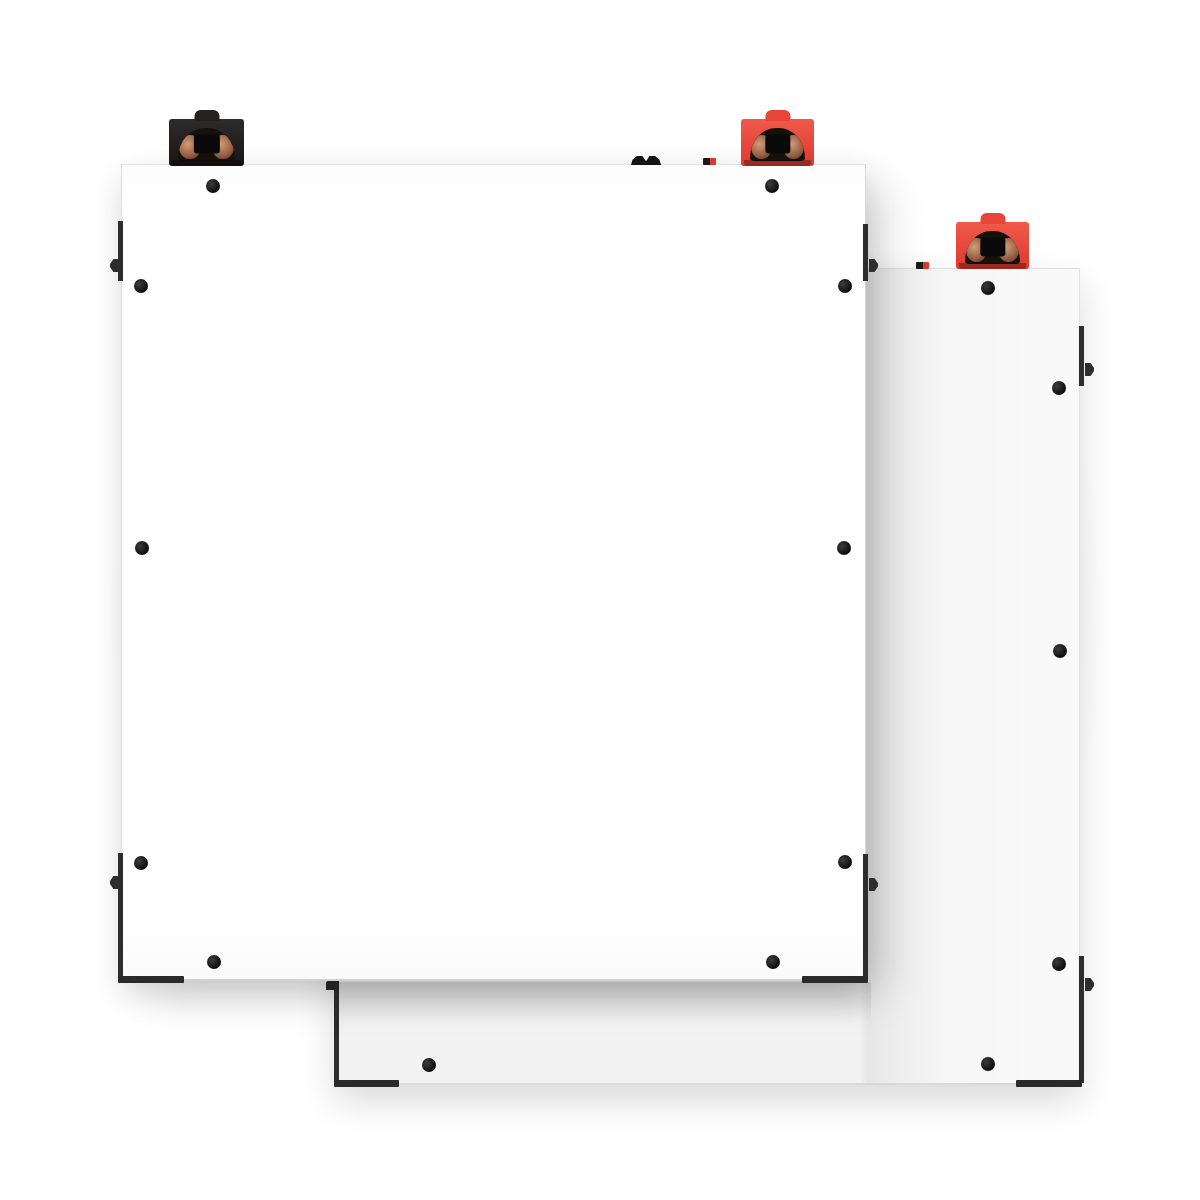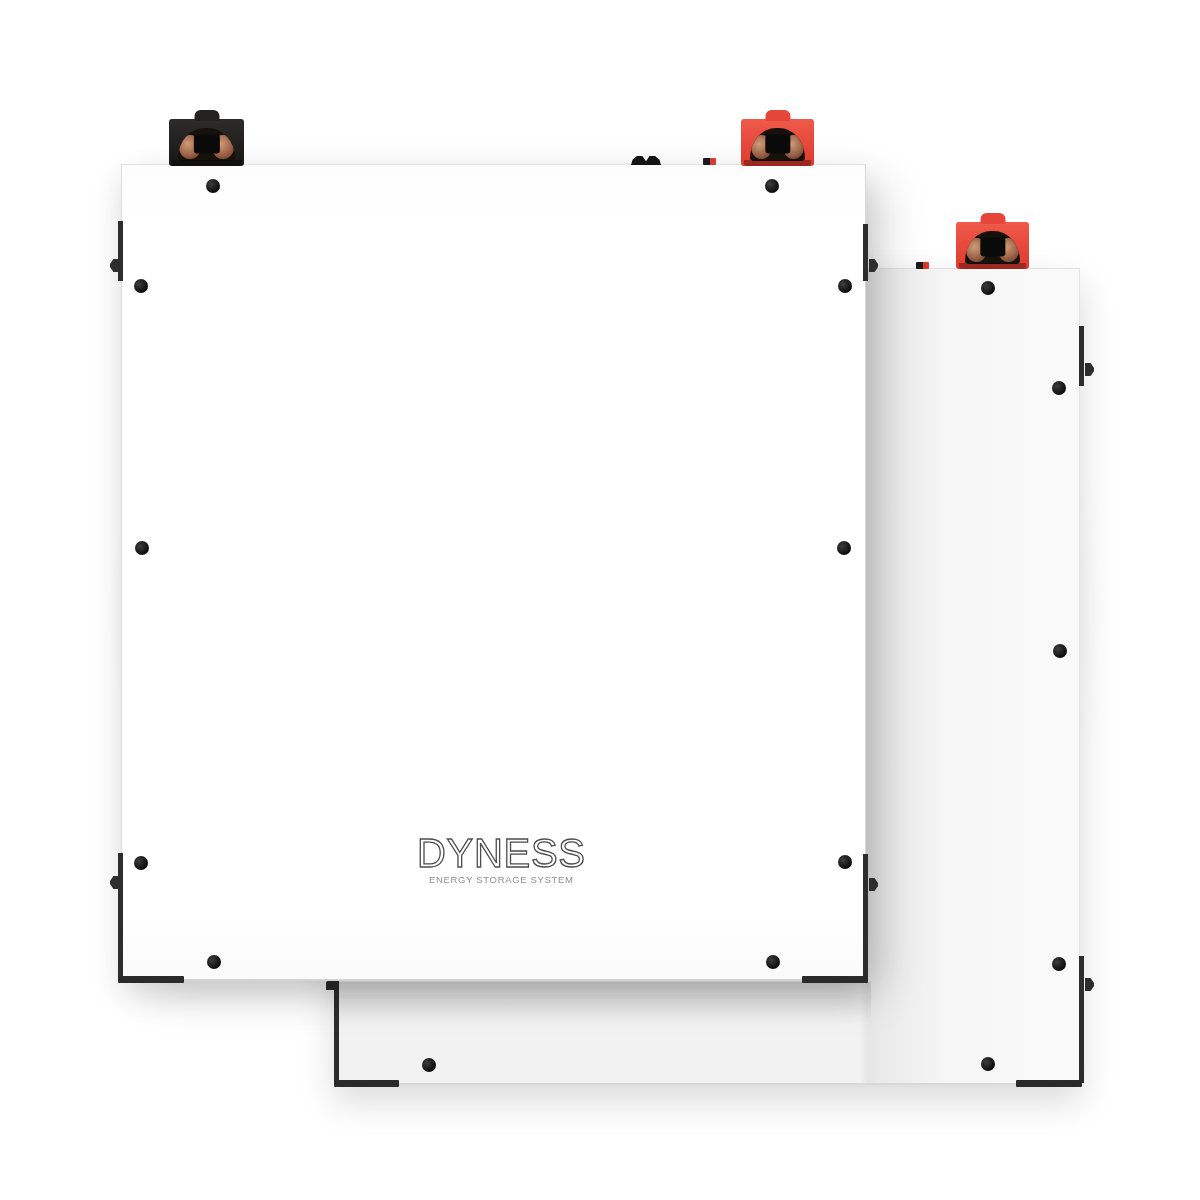--- a/index.html
+++ b/index.html
@@ -139,21 +139,15 @@
     <div class="bracket" style="left:-4px;top:688px;height:126px;"></div>
     <div class="tab left" style="left:-12px;top:711px;"></div>
     <div class="foot" style="left:-4px;top:811px;width:66px;"></div>
 
     <div class="bracket" style="left:741px;top:59px;height:57px;"></div>
     <div class="tab right" style="left:747px;top:94px;"></div>
     <div class="bracket" style="left:741px;top:689px;height:125px;"></div>
     <div class="tab right" style="left:747px;top:713px;"></div>
     <div class="foot" style="left:680px;top:811px;width:66px;"></div>
 
-    <div class="logo">
-      <svg width="240" height="62" viewBox="0 0 240 62">
-        <text x="120" y="34" text-anchor="middle" textLength="168" lengthAdjust="spacing" font-family="Liberation Sans, sans-serif" font-size="40" fill="none" stroke="#4d4d4d" stroke-width="1.3">DYNESS</text>
-        <text x="120" y="50" text-anchor="middle" textLength="144" lengthAdjust="spacing" font-family="Liberation Sans, sans-serif" font-size="9.5" fill="#8f8f8f">ENERGY STORAGE SYSTEM</text>
-      </svg>
-    </div>
   </div>
 
 </div>
 
 </body></html>

